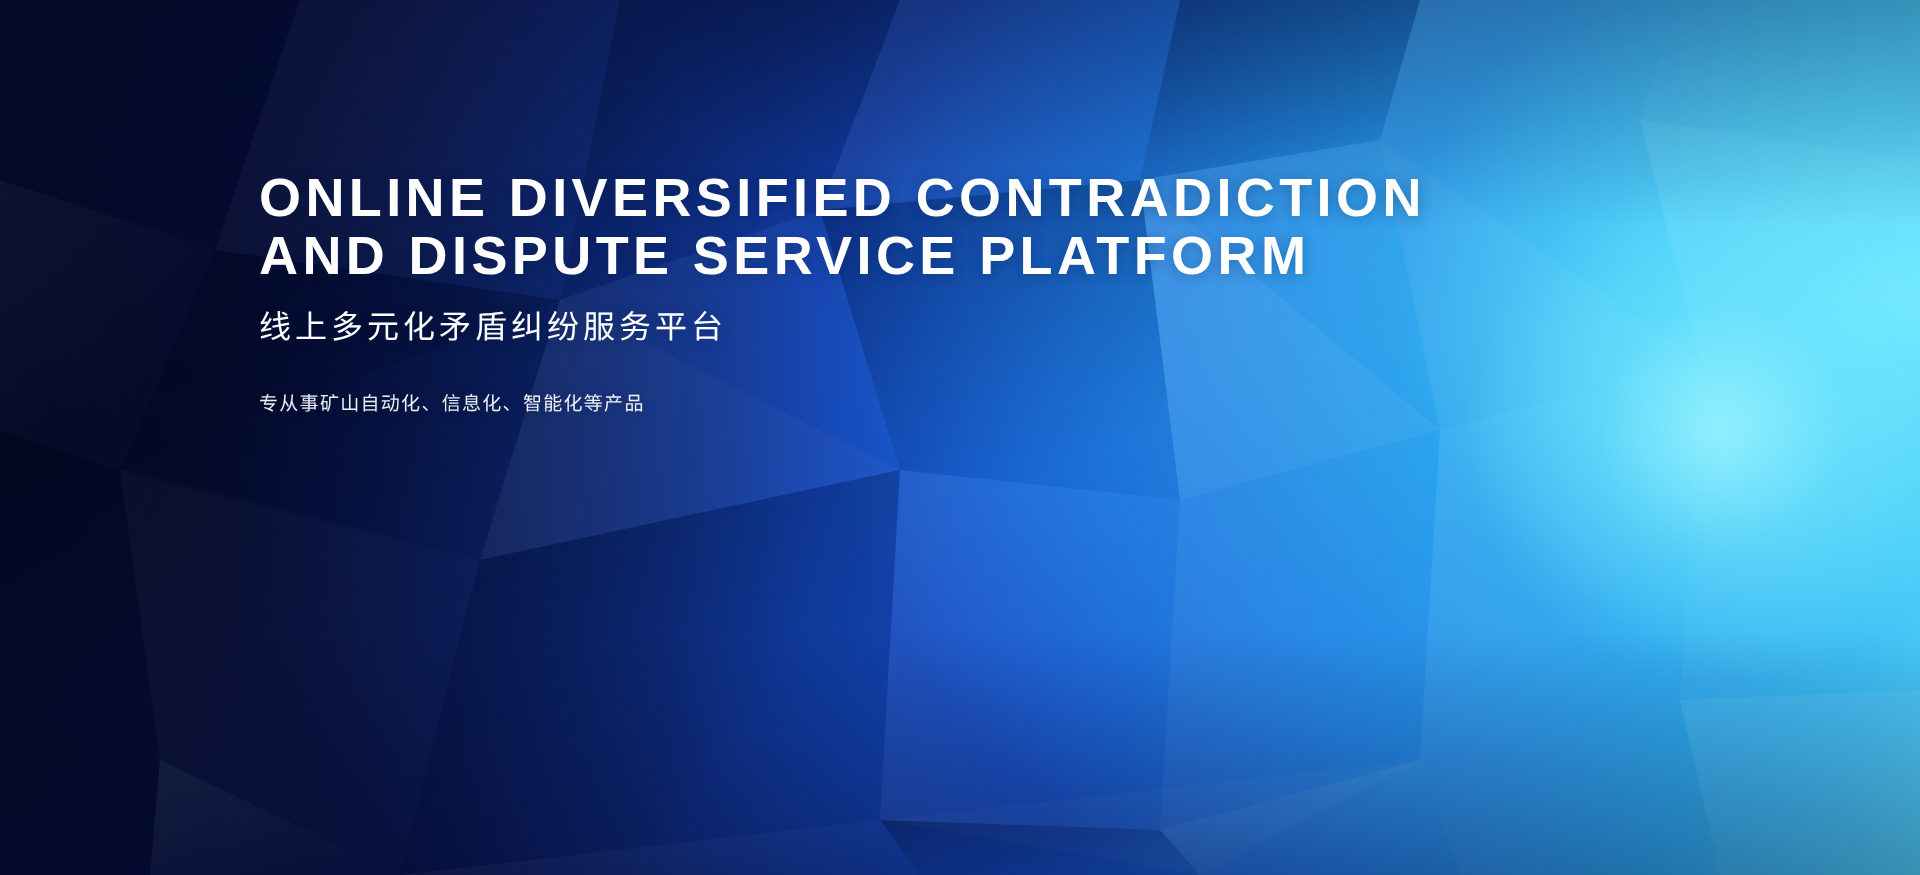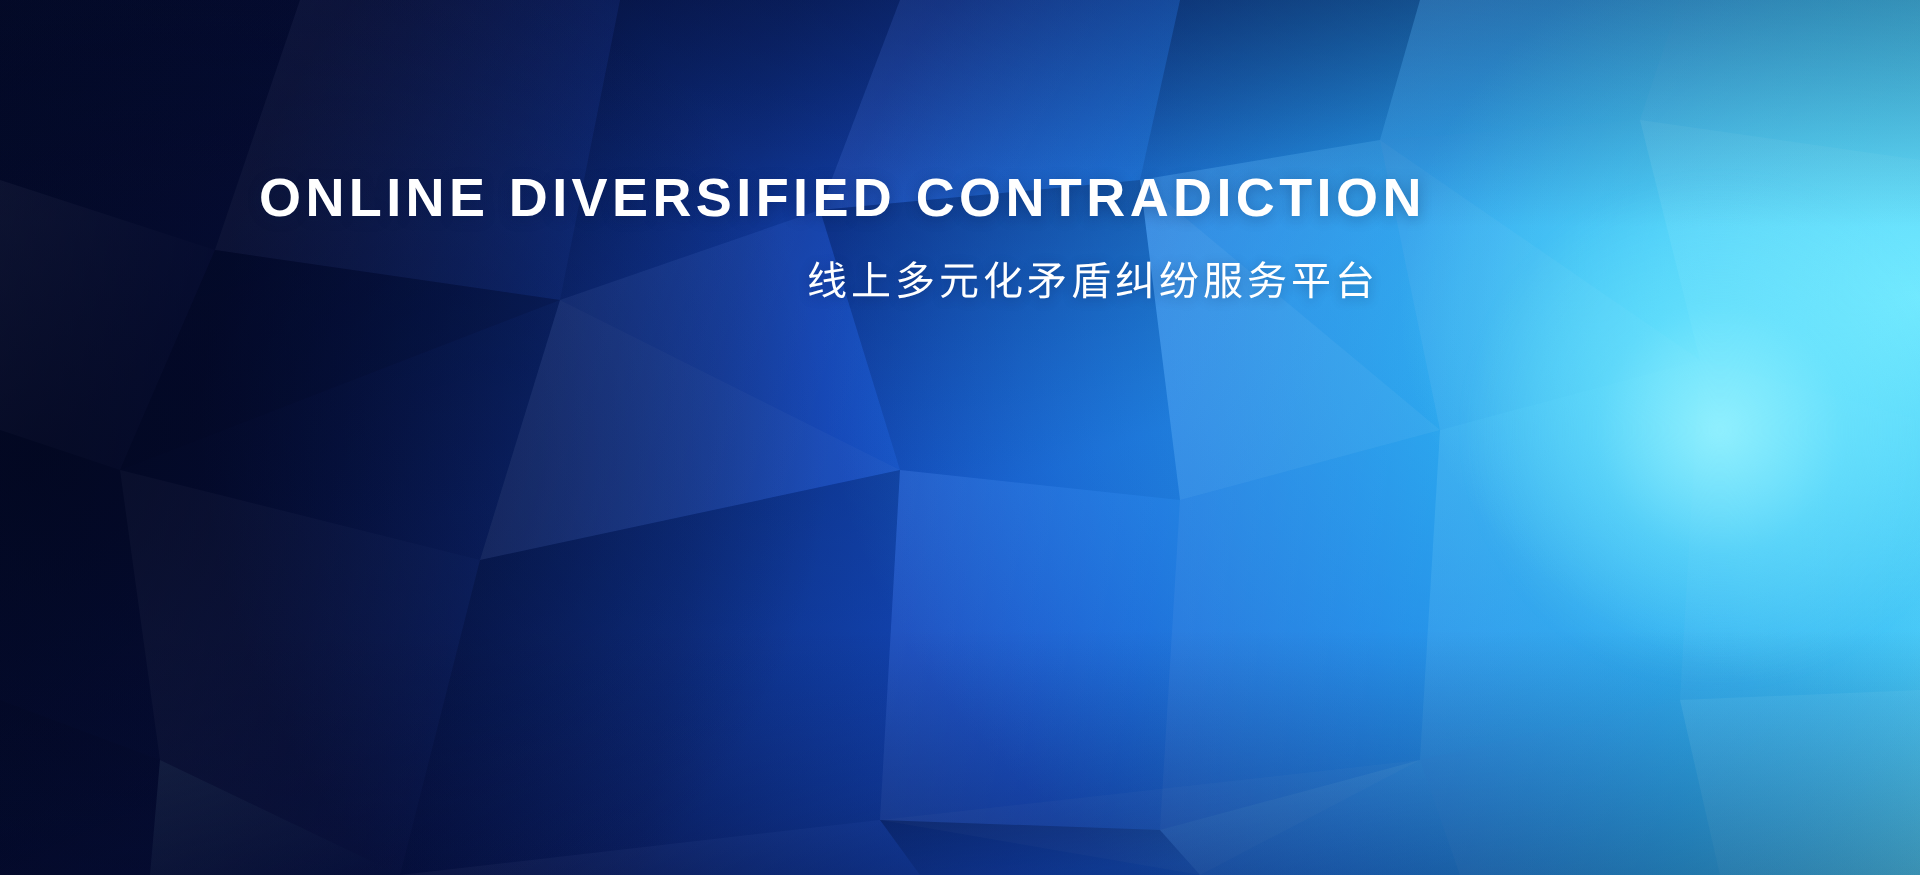--- a/index.html
+++ b/index.html
@@ -56,37 +56,36 @@
     pointer-events:none;
     filter:blur(6px);
   }
 
   #copy {
     position:absolute;
     left:259px;
     top:168px;
     width:1120px;
     z-index:5;
-    text-align:right;
   }
 
   .title-line {
     color:#ffffff;
     font-size:54px;
     line-height:58px;
     font-weight:600;
     letter-spacing:4.4px;
     white-space:nowrap;
     text-shadow:0 2px 14px rgba(0,25,70,0.32);
   }
 
   #subtitle-cn {
-    margin-top:32px;
+    margin-top:20px;
     color:#ffffff;
-    font-size:40px;
+    font-size:32px;
     line-height:46px;
     font-weight:400;
     letter-spacing:4px;
     white-space:nowrap;
     text-shadow:0 2px 12px rgba(0,25,70,0.32);
   }
 
   #desc {
     margin-top:38px;
   }
@@ -163,21 +162,23 @@
     <polygon points="880,820 1420,760 1200,875" fill="#ffffff" fill-opacity="0.03"></polygon>
   </svg>
 
   <div id="glow"></div>
   <div id="vignette"></div>
 
   <div id="copy">
 
     <h1 class="title-line">ONLINE DIVERSIFIED CONTRADICTION</h1>
 
+    <h1 class="title-line">AND DISPUTE SERVICE PLATFORM</h1>
 
     <h2 id="subtitle-cn">线上多元化矛盾纠纷服务平台</h2>
 
     <div id="desc">
+      <p class="desc-line">专从事矿山自动化、信息化、智能化等产品</p>
     </div>
 
   </div>
 
 </div>
 
 </body></html>

